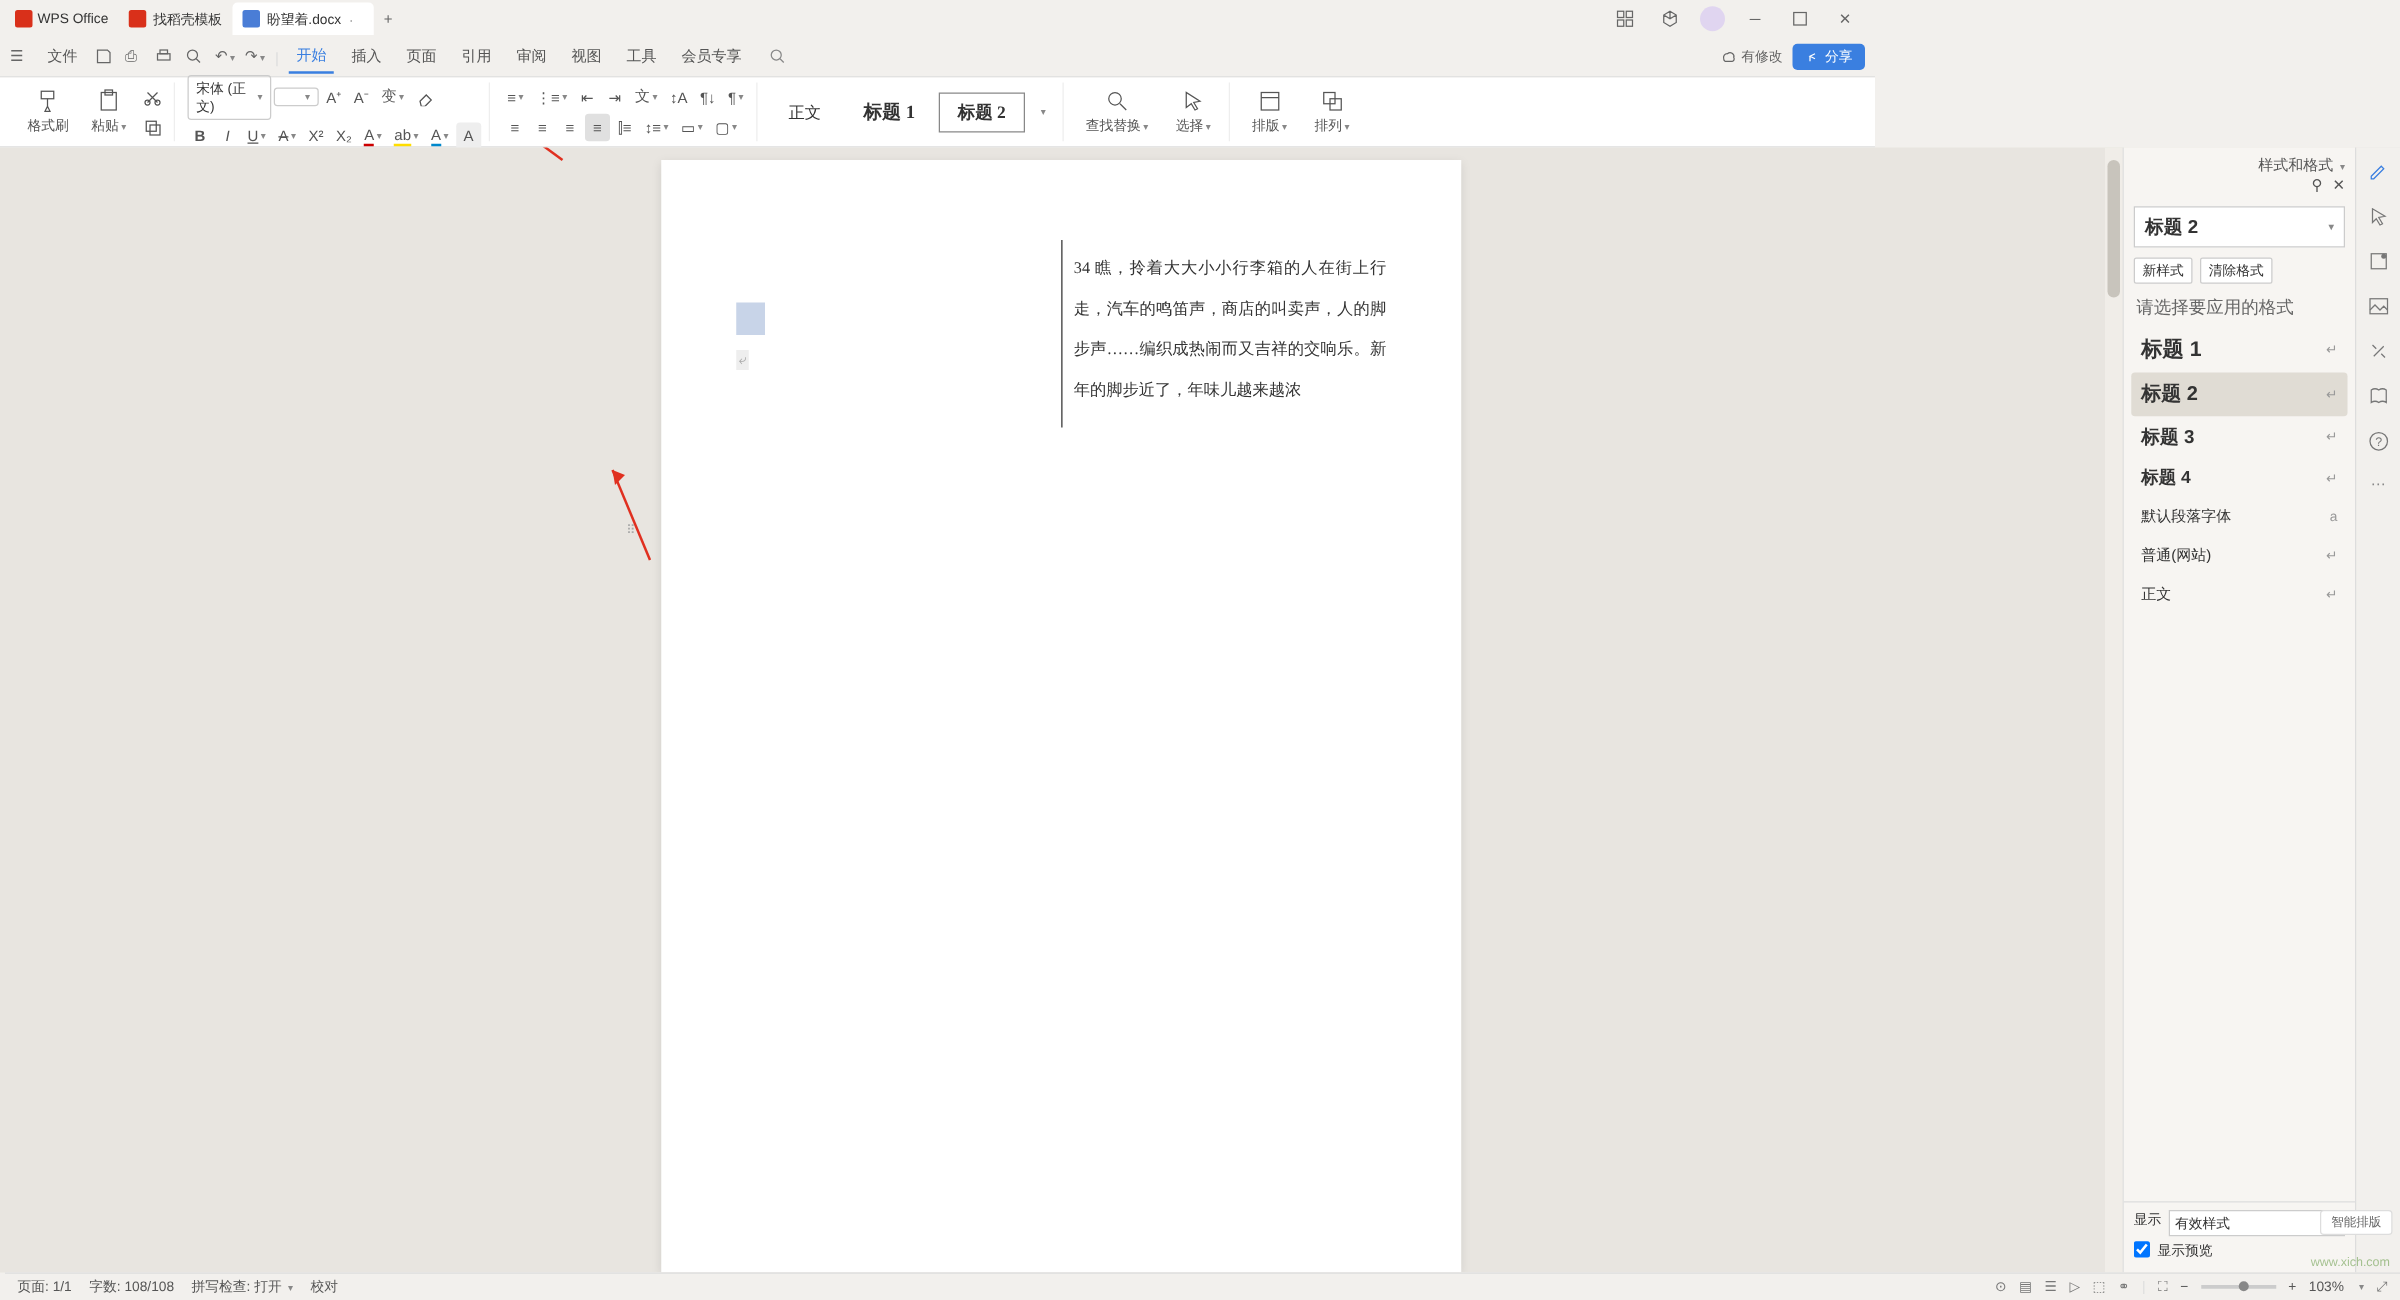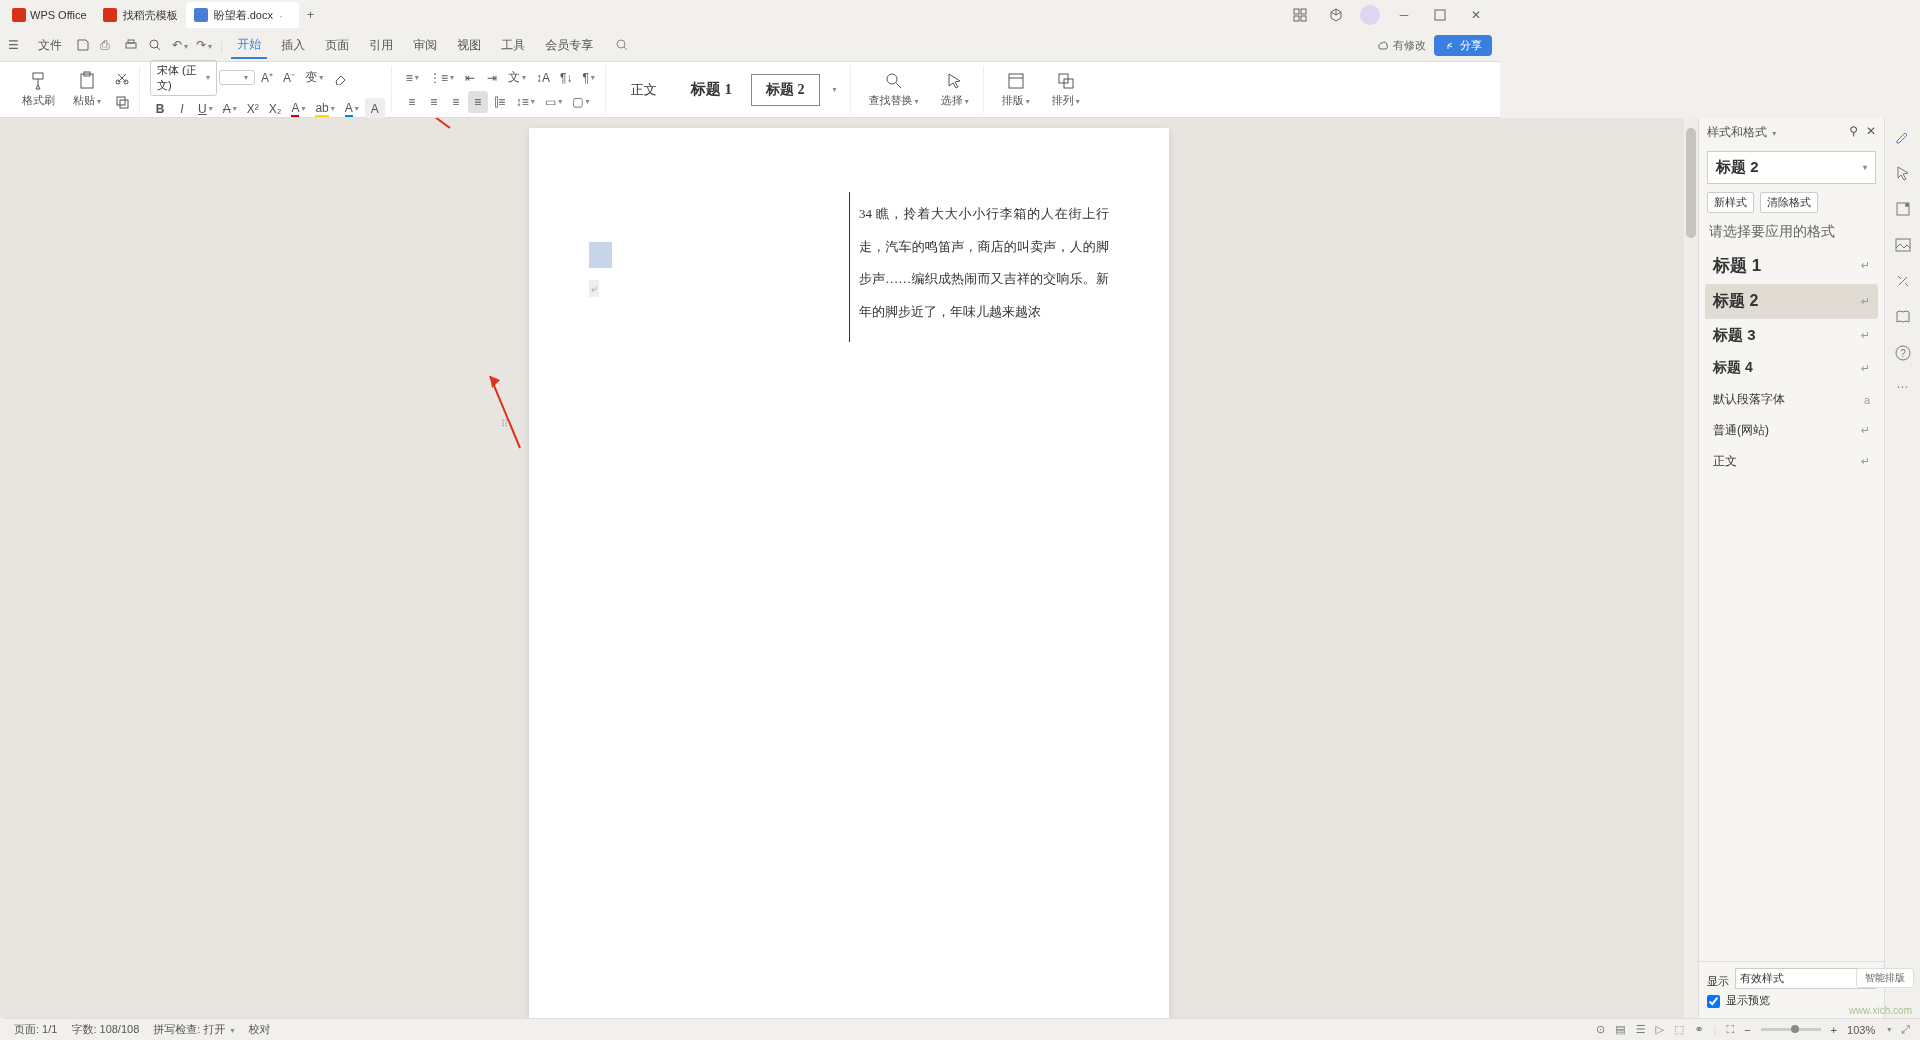--- a/index.html
+++ b/index.html
@@ -66,36 +66,36 @@
 .arrow { position: absolute; pointer-events: none; }
 .arrow-line { stroke: #e03020; stroke-width: 2; fill: none; }
 .arrow-head { fill: #e03020; }
 
 
 .vscroll { position: absolute; right: 0; top: 0; bottom: 0; width: 14px; background: #f0ede8; }
 .vthumb { position: absolute; right: 2px; top: 10px; width: 10px; height: 110px; background: #c8c4bc; border-radius: 5px; }
 
 
 .panel { width: 186px; background: #f7f5f2; border-left: 1px solid #ddd; display: flex; flex-direction: column; }
-.panel-header { display: flex; align-items: flex-start; justify-content: space-between; padding: 6px 8px; font-size: 12px; color: #555; }
+.panel-header { display: flex; align-items: flex-end; justify-content: space-between; padding: 6px 8px; font-size: 12px; color: #555; flex-direction: column; }
 .panel-header-right { display: flex; gap: 8px; }
 .panel-current { margin: 4px 8px; border: 1px solid #ccc; background: #fff; padding: 6px 8px; display: flex; justify-content: space-between; align-items: center; font-family: "SimSun", serif; font-weight: bold; font-size: 15px; }
 .panel-btns { display: flex; gap: 6px; padding: 4px 8px; }
 .panel-smallbtn { border: 1px solid #ccc; background: #fff; padding: 2px 6px; font-size: 11px; border-radius: 2px; }
 .panel-hint { font-size: 14px; color: #666; padding: 6px 10px; }
 .style-list { flex: 1; overflow: auto; padding: 0 6px; }
 .style-row { display: flex; justify-content: space-between; align-items: center; padding: 7px 8px; font-family: "SimSun", serif; cursor: pointer; border-radius: 3px; }
 .style-row.active { background: #e0dcd4; }
 .style-row .ret { color: #999; font-size: 11px; }
 .h1s { font-size: 17px; font-weight: bold; }
 .h2s { font-size: 16px; font-weight: bold; }
 .h3s { font-size: 15px; font-weight: bold; }
 .h4s { font-size: 14px; font-weight: bold; }
 .panel-bottom { border-top: 1px solid #ddd; padding: 6px 8px; font-size: 11px; }
-.panel-bottom-row { display: flex; align-items: flex-end; gap: 6px; margin-bottom: 4px; }
+.panel-bottom-row { display: flex; align-items: flex-start; gap: 6px; margin-bottom: 4px; }
 .panel-select { flex: 1; border: 1px solid #ccc; padding: 2px 4px; display: flex; justify-content: space-between; background: #fff; }
 .smart-btn { position: absolute; right: 6px; bottom: 30px; background: #fff; border: 1px solid #ddd; padding: 2px 8px; font-size: 10px; border-radius: 3px; color: #666; }
 
 
 .right-rail { width: 36px; background: #f2f0ed; border-left: 1px solid #ddd; display: flex; flex-direction: column; align-items: center; padding-top: 10px; gap: 18px; }
 .rail-icon { width: 18px; height: 18px; color: #777; cursor: pointer; }
 .rail-icon.active { color: #3a7fe0; }
 
 
 .statusbar { position: absolute; bottom: 0; left: 4px; right: 0; height: 22px; background: #f2f0ed; border-top: 1px solid #ddd; display: flex; align-items: center; padding: 0 10px; font-size: 11px; color: #555; }

